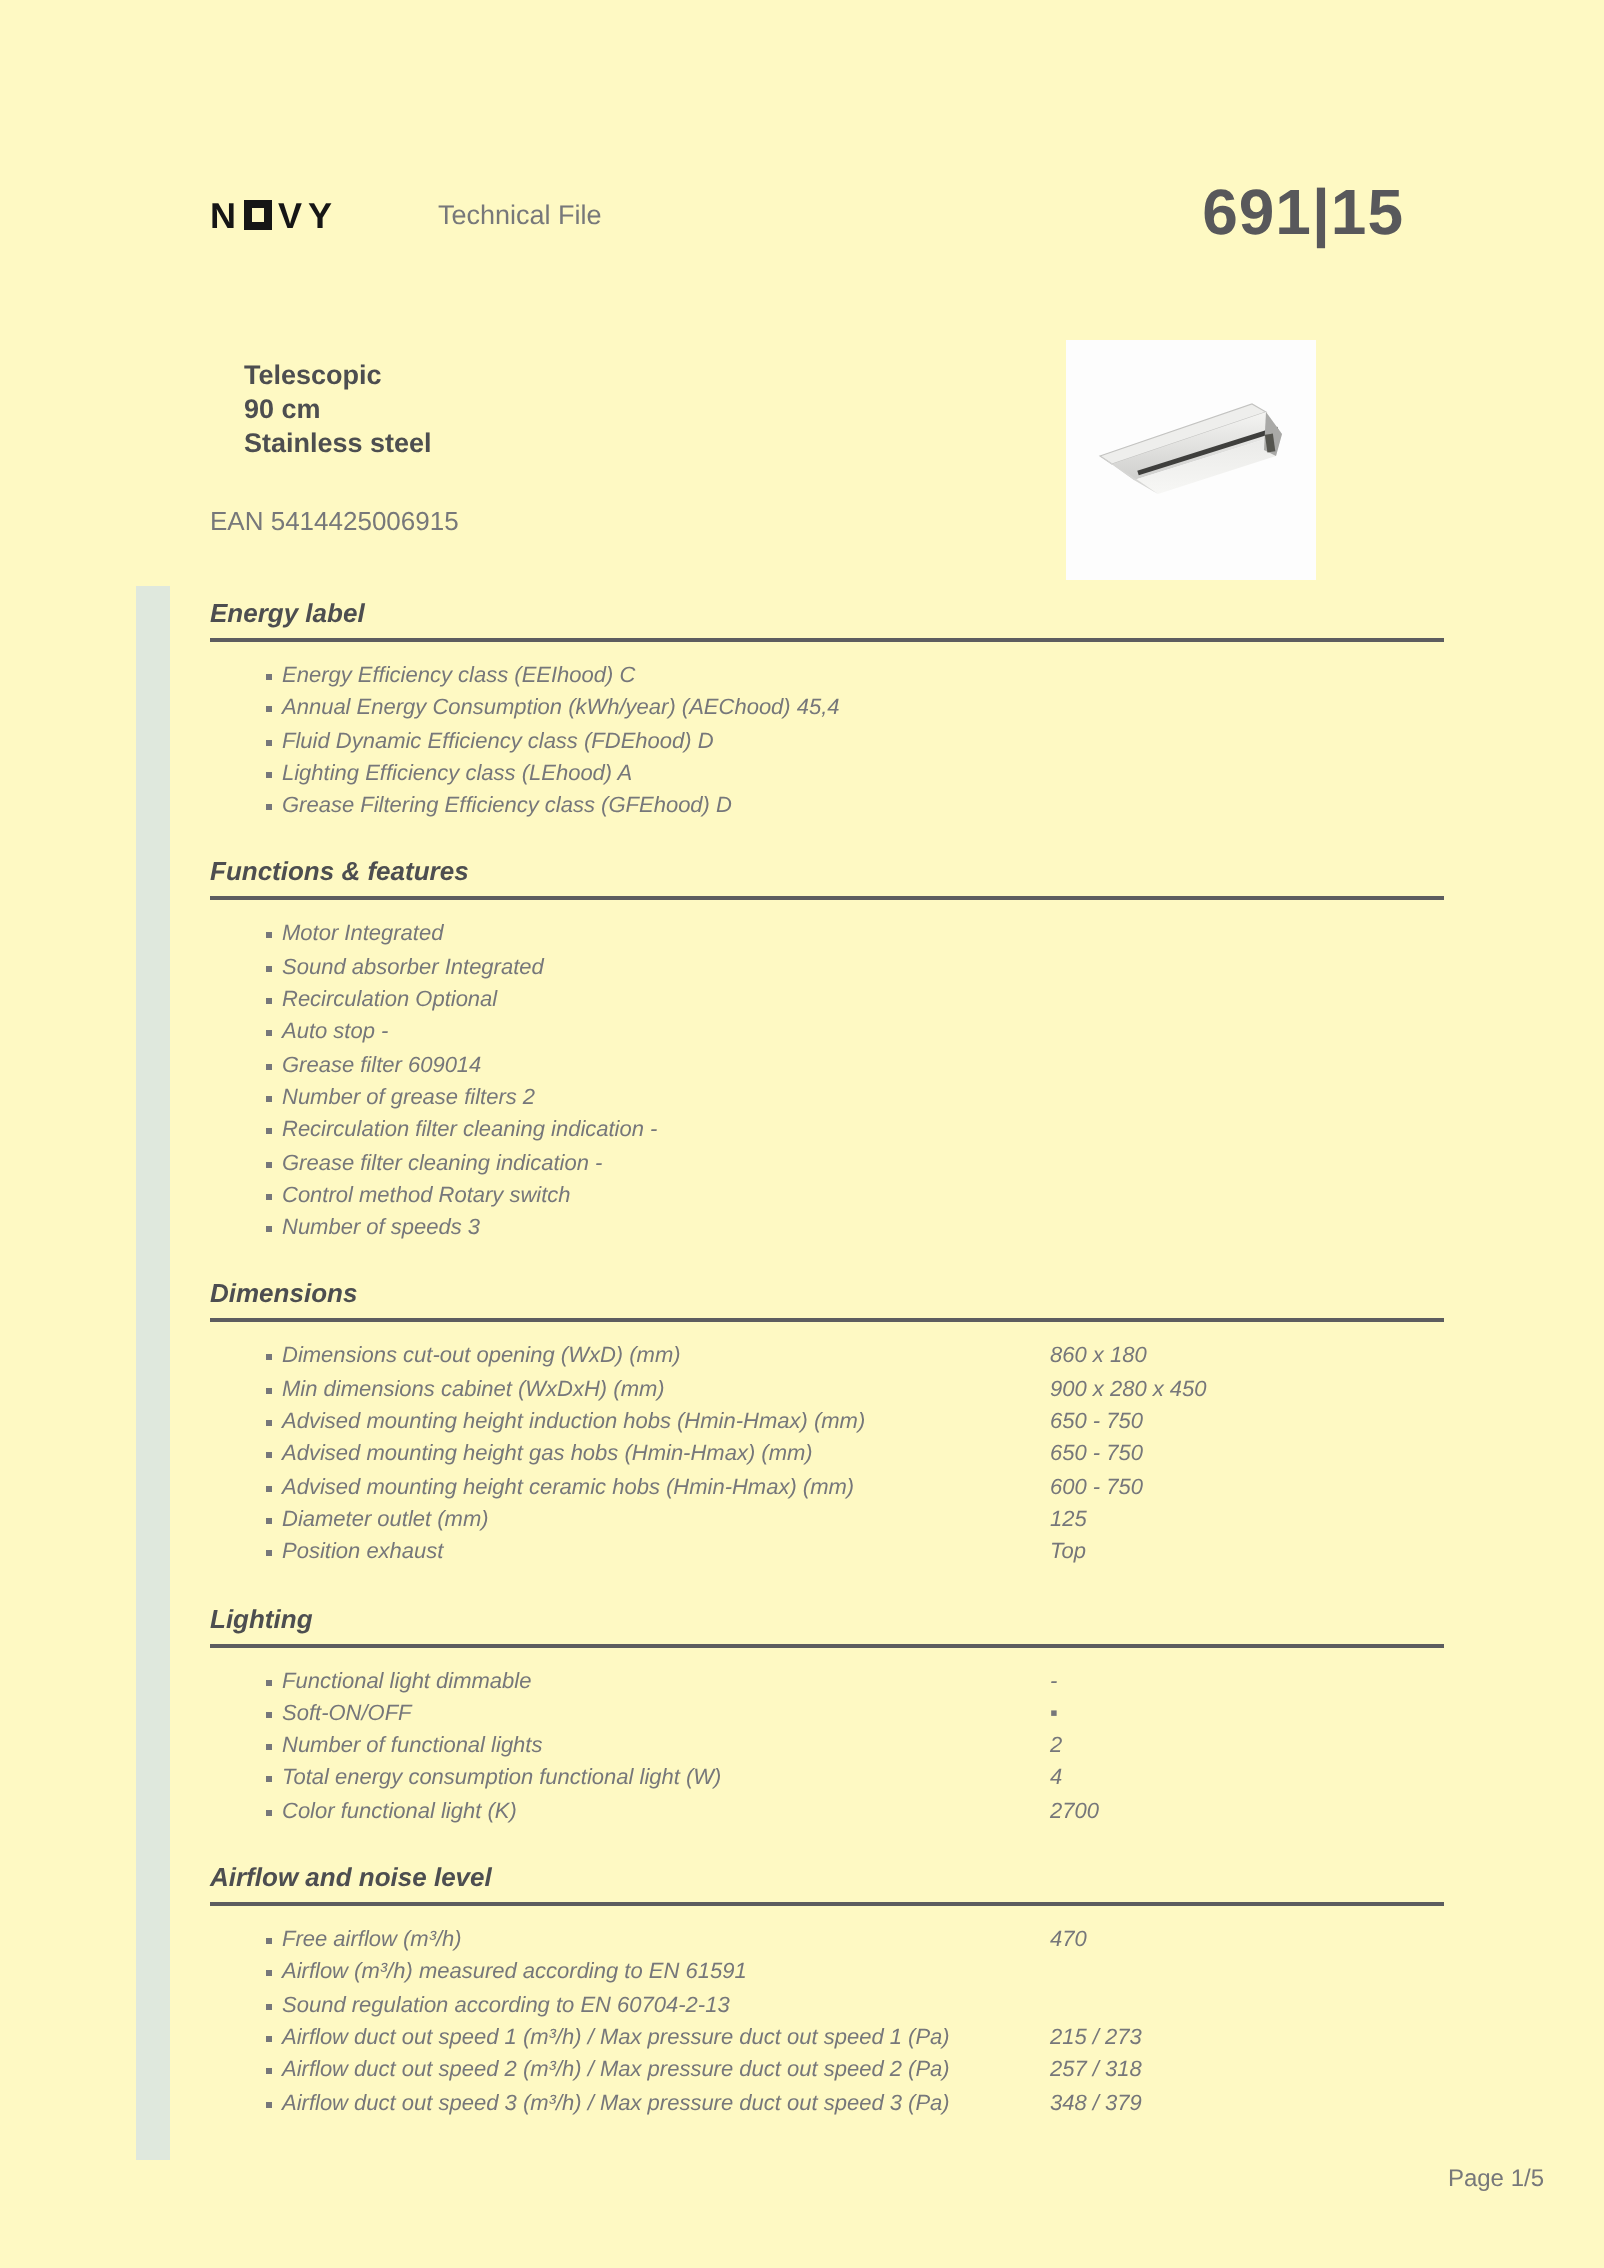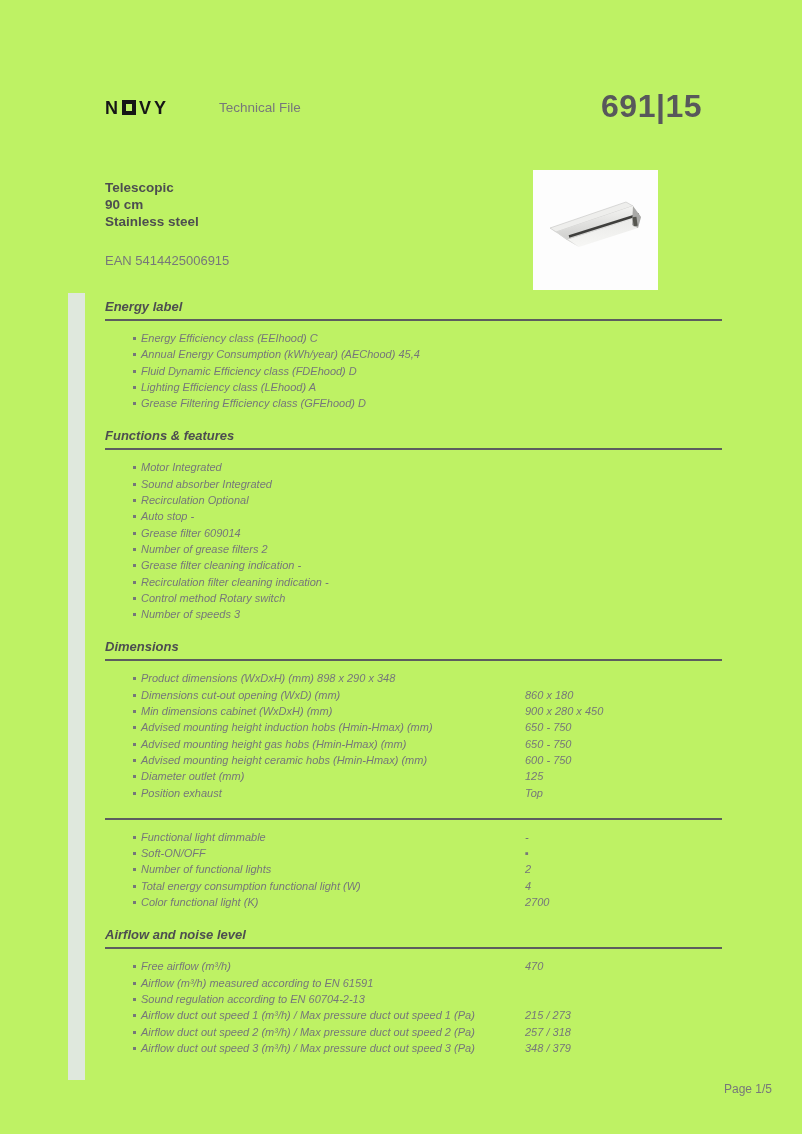--- a/index.html
+++ b/index.html
@@ -1,32 +1,32 @@
 <!DOCTYPE html>
 <html><head>
 <meta charset="utf-8">
 <style>
   html,body { margin:0; padding:0; background:#ffffff; }
   .page {
-    position:relative; width:802px; height:1134px; background:#bef264;
+    position:relative; width:802px; height:1134px; background:#fef9c3;
     font-family:"Liberation Sans", sans-serif; overflow:hidden;
   }
 
   
   .header { position:absolute; left:105px; top:90px; width:597px; height:36px; }
   .brand { position:absolute; left:0; top:8px; font-weight:bold; font-size:18px;
            letter-spacing:3px; color:#161616; white-space:nowrap; }
   .brand .sq { display:inline-block; width:6px; height:7px; border:4px solid #161616;
                margin:0 3px 0 1px; vertical-align:-1px; }
   .subtitle { position:absolute; left:82px; top:10px; font-size:13.5px; color:#77787a;margin-left:32px; }
   .model { position:absolute; right:0; top:-2px; font-size:32px; font-weight:bold;
            color:#58585b; letter-spacing:0.5px; }
 
   
-  .product-title { position:absolute; left:105px; top:179px; font-size:13.5px;
+  .product-title { position:absolute; left:122px; top:179px; font-size:13.5px;
                    font-weight:bold; color:#4d4e50; line-height:17px; }
   .ean { position:absolute; left:105px; top:253px; font-size:13px; color:#77787a; }
 
   
   .hood-img { position:absolute; left:533px; top:170px; width:125px; height:120px;
               background:#fdfdfd; }
 
   
   .accent-bar { position:absolute; left:68px; top:293px; width:17px; height:787px;
                 background:#dfe8dd; }
@@ -103,43 +103,43 @@
     <div class="section">
       <h2>Functions &amp; features</h2>
       <div class="rule"></div>
       <ul class="rows">
         <li class="row"><span class="bullet"></span><span>Motor Integrated</span></li>
         <li class="row"><span class="bullet"></span><span>Sound absorber Integrated</span></li>
         <li class="row"><span class="bullet"></span><span>Recirculation Optional</span></li>
         <li class="row"><span class="bullet"></span><span>Auto stop -</span></li>
         <li class="row"><span class="bullet"></span><span>Grease filter 609014</span></li>
         <li class="row"><span class="bullet"></span><span>Number of grease filters 2</span></li>
+        <li class="row"><span class="bullet"></span><span>Recirculation filter cleaning indication -</span></li>
         <li class="row"><span class="bullet"></span><span>Grease filter cleaning indication -</span></li>
-        <li class="row"><span class="bullet"></span><span>Recirculation filter cleaning indication -</span></li>
         <li class="row"><span class="bullet"></span><span>Control method Rotary switch</span></li>
         <li class="row"><span class="bullet"></span><span>Number of speeds 3</span></li>
       </ul>
     </div>
 
     <div class="section">
       <h2>Dimensions</h2>
       <div class="rule"></div>
       <ul class="rows">
-        <li class="row"><span class="bullet"></span><span>Product dimensions (WxDxH) (mm) 898 x 290 x 348</span></li>
         <li class="row"><span class="bullet"></span><span>Dimensions cut-out opening (WxD) (mm)</span><span class="value">860 x 180</span></li>
         <li class="row"><span class="bullet"></span><span>Min dimensions cabinet (WxDxH) (mm)</span><span class="value">900 x 280 x 450</span></li>
         <li class="row"><span class="bullet"></span><span>Advised mounting height induction hobs (Hmin-Hmax) (mm)</span><span class="value">650 - 750</span></li>
         <li class="row"><span class="bullet"></span><span>Advised mounting height gas hobs (Hmin-Hmax) (mm)</span><span class="value">650 - 750</span></li>
         <li class="row"><span class="bullet"></span><span>Advised mounting height ceramic hobs (Hmin-Hmax) (mm)</span><span class="value">600 - 750</span></li>
         <li class="row"><span class="bullet"></span><span>Diameter outlet (mm)</span><span class="value">125</span></li>
         <li class="row"><span class="bullet"></span><span>Position exhaust</span><span class="value">Top</span></li>
       </ul>
     </div>
 
     <div class="section">
+      <h2>Lighting</h2>
       <div class="rule"></div>
       <ul class="rows">
         <li class="row"><span class="bullet"></span><span>Functional light dimmable</span><span class="value">-</span></li>
         <li class="row"><span class="bullet"></span><span>Soft-ON/OFF</span><span class="value">▪</span></li>
         <li class="row"><span class="bullet"></span><span>Number of functional lights</span><span class="value">2</span></li>
         <li class="row"><span class="bullet"></span><span>Total energy consumption functional light (W)</span><span class="value">4</span></li>
         <li class="row"><span class="bullet"></span><span>Color functional light (K)</span><span class="value">2700</span></li>
       </ul>
     </div>
 

